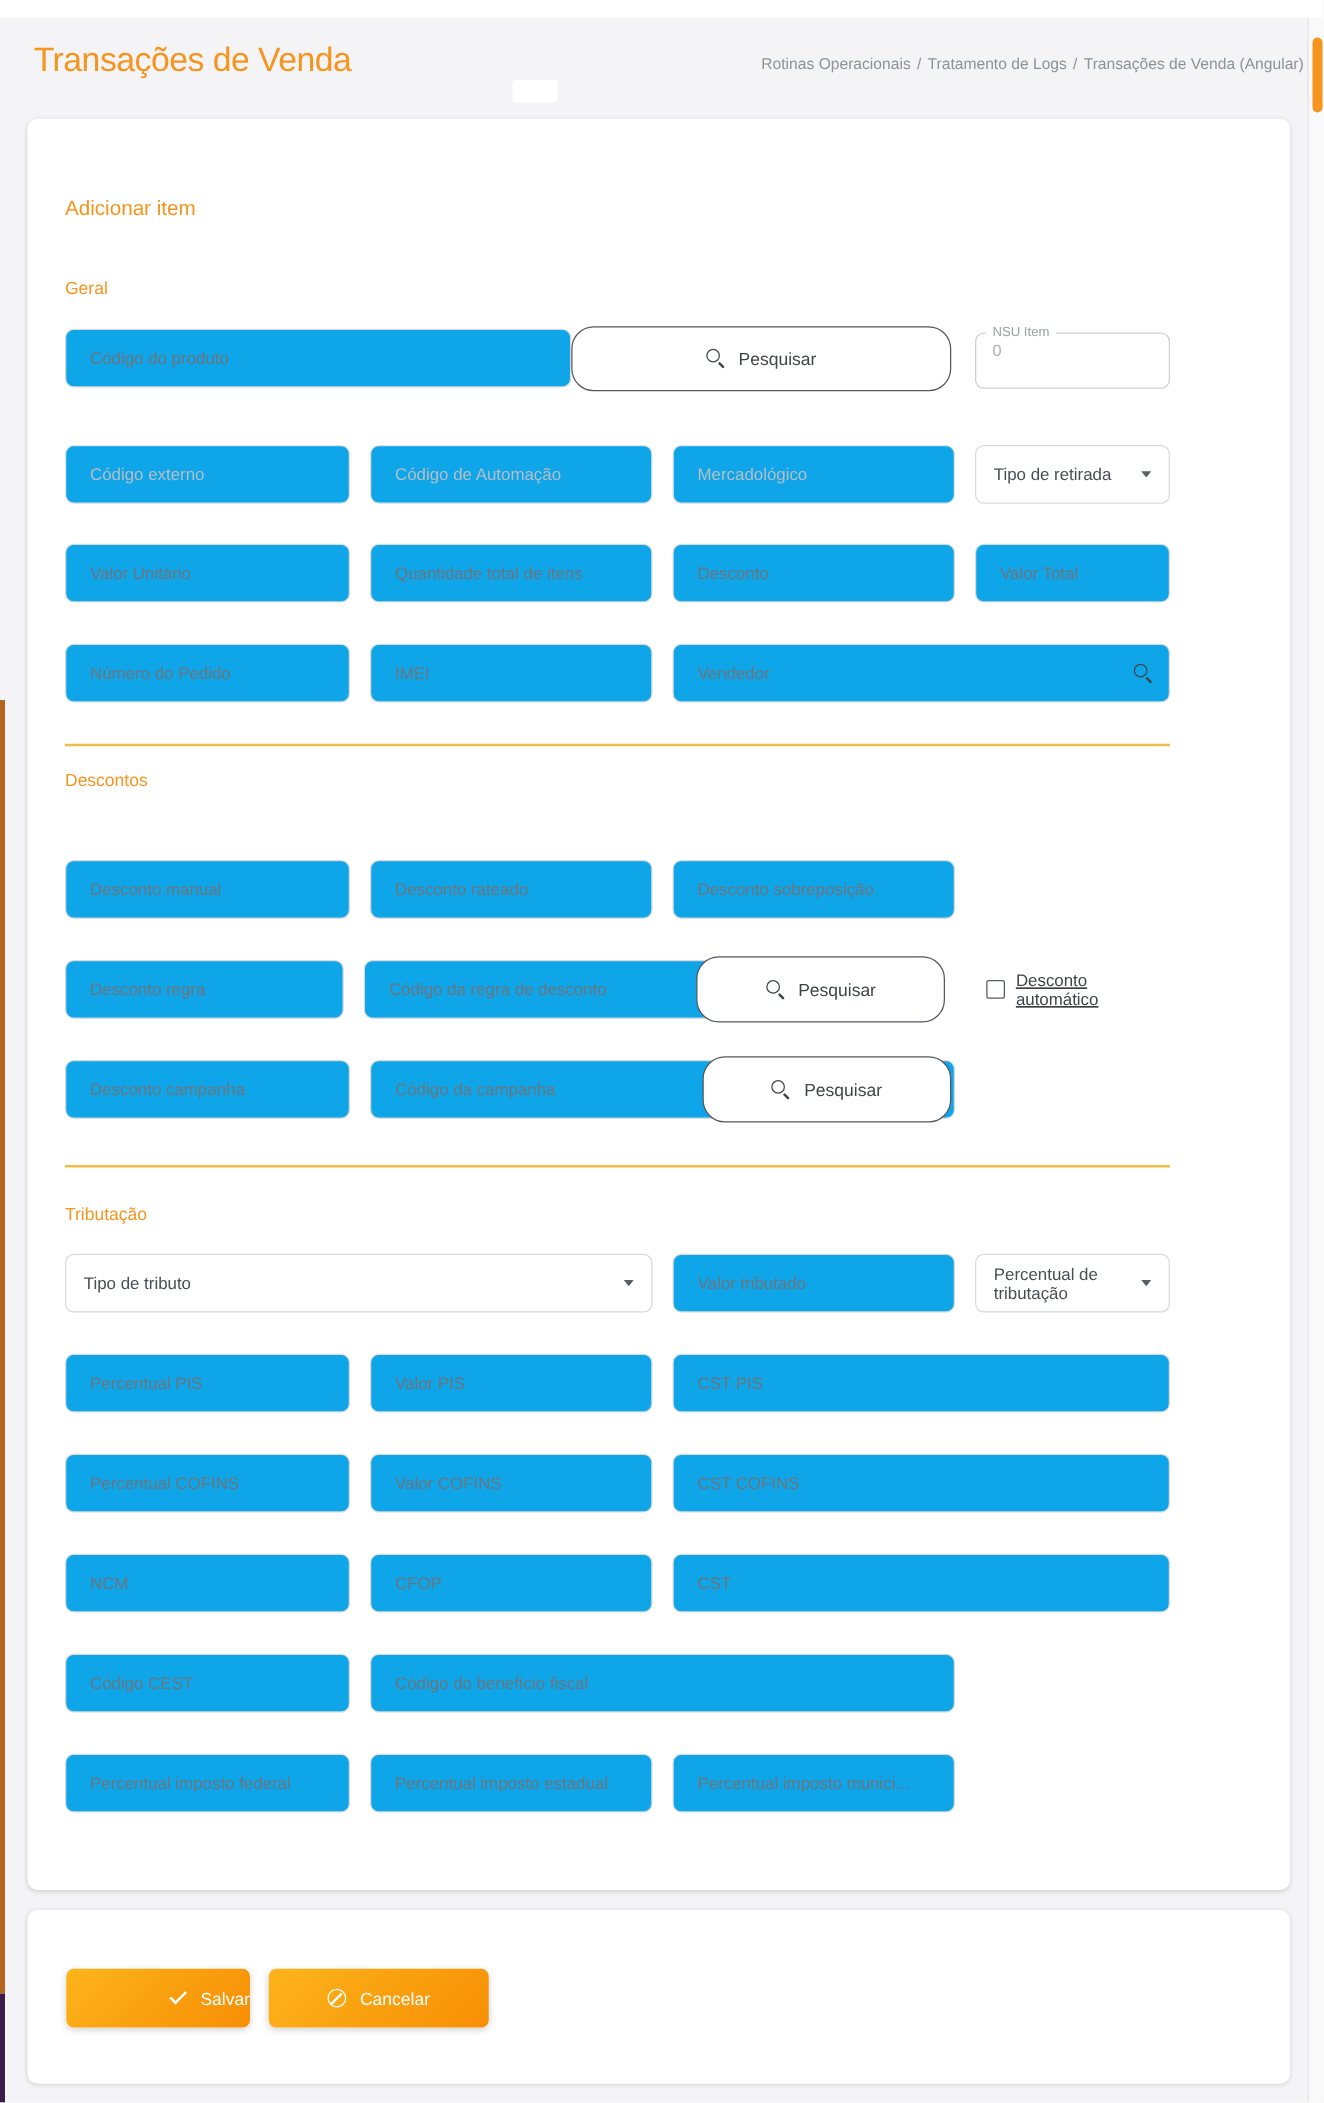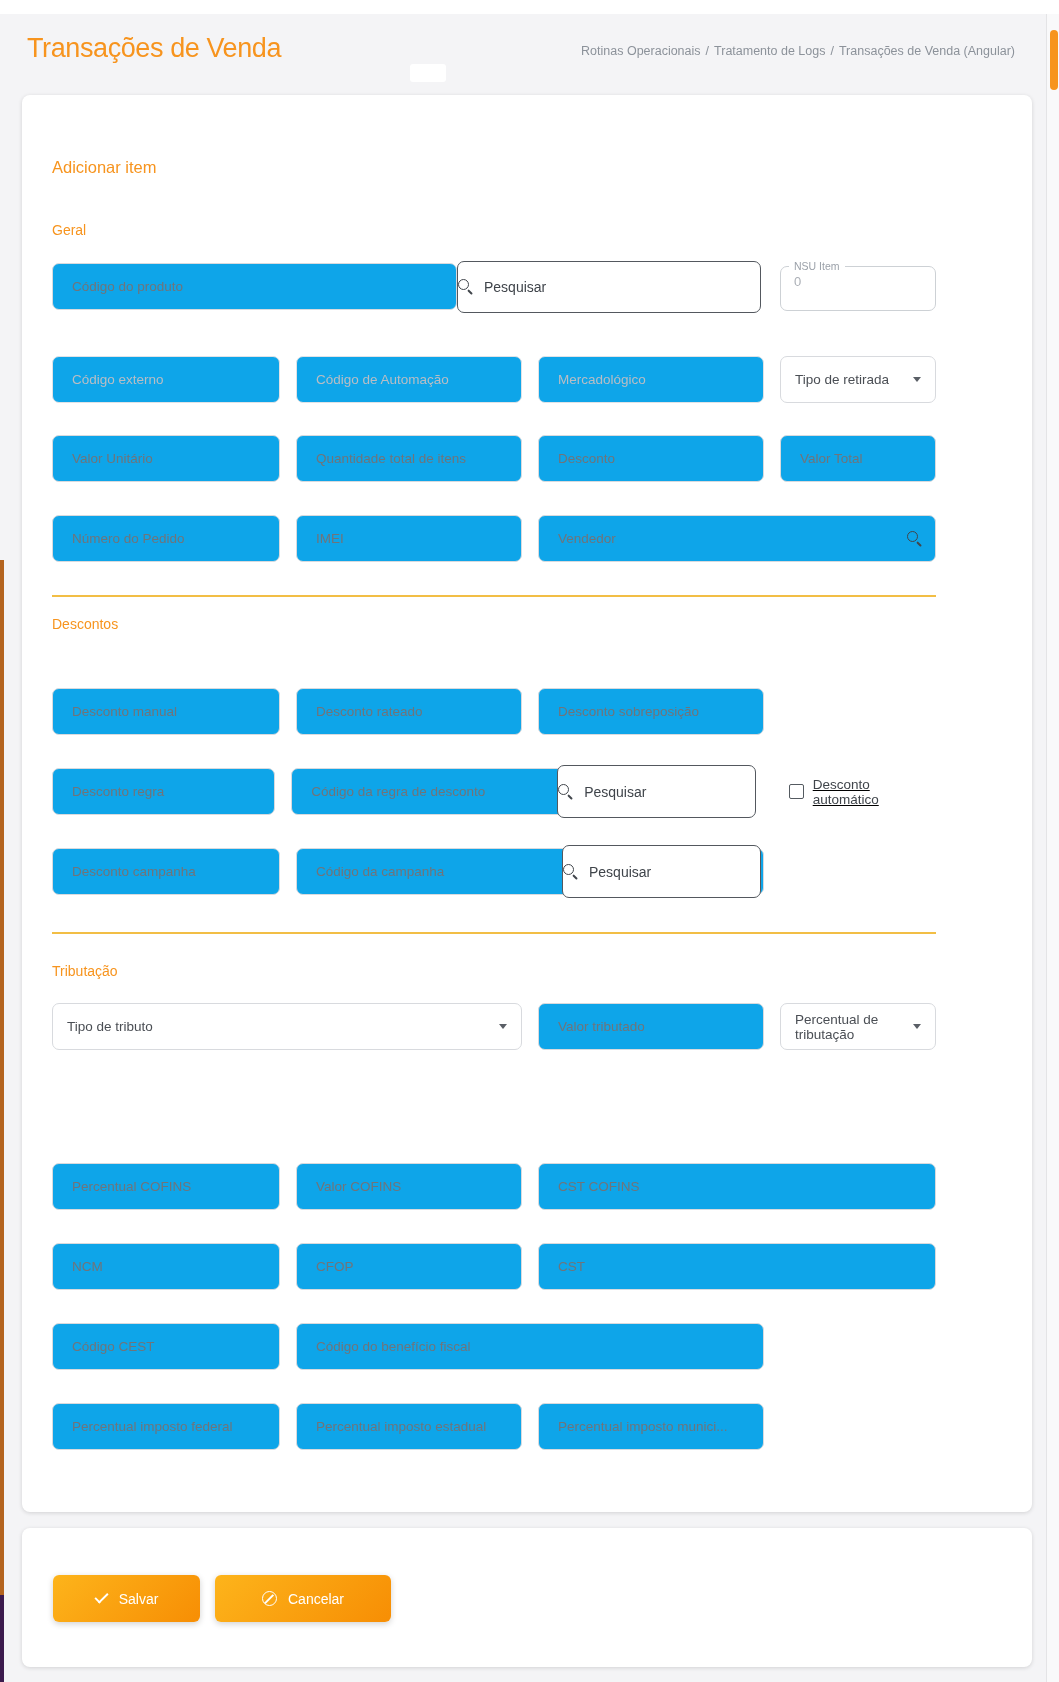--- a/index.html
+++ b/index.html
@@ -16,21 +16,21 @@
   .strip-purple { top:1595px; height:87px; background:#3c1a4d; }
   .scroll-track { position:absolute; left:1046px; top:14px; width:13px; height:1668px;
     background:#f9f9fa; border-left:1px solid #e4e4e6; }
   .scroll-thumb { position:absolute; left:3px; top:16px; width:8px; height:60px;
     border-radius:4px; background:#F7941E; }
   .chip { position:absolute; left:410px; top:64px; width:36px; height:18px;
     background:#ffffff; border-radius:3px; }
   
   .page-title { position:absolute; left:27px; top:33px; font-size:27px; font-weight:400;
     letter-spacing:-0.4px; color:#F7941E; }
-  .breadcrumb { position:absolute; right:44px; top:44px; font-size:12.5px; color:#8c929a;
+  .breadcrumb { position:absolute; right:16px; top:44px; font-size:12.5px; color:#8c929a;
     white-space:nowrap; }
   .bc-sep { margin:0 5px; }
   
   .card { position:absolute; left:22px; width:1010px; background:#fff; border-radius:8px;
     box-shadow:0 1px 4px rgba(0,0,0,.14); }
   .card-main { top:95px; height:1417px; }
   .card-actions { top:1528px; height:139px; }
   .form-title { position:absolute; left:30px; top:63px; font-size:16.5px; font-weight:400; color:#F7941E; }
   .sec { position:absolute; left:30px; font-size:14px; font-weight:400; color:#F7941E; }
   .s1 { top:127px; } .s2 { top:521px; } .s3 { top:868px; }
@@ -63,22 +63,22 @@
   
   .r1 .in-produto { position:absolute; left:0; top:2px; width:405px; }
   .r1 .btn-search { position:absolute; left:405px; top:0; width:304px; height:52px; }
   .nsu { position:absolute; left:728px; top:0; width:156px; height:50px;
     border:1px solid #cdd1d5; border-radius:7px; }
   .nsu legend { font-size:10.5px; color:#9ba1a9; margin-left:8px; padding:0 5px; line-height:1; }
   .nsu input { border:none; outline:none; background:transparent; margin-left:13px;
     width:120px; font-family:"Liberation Sans", sans-serif; font-size:13px; color:#abafb6; }
   
   .btn-search {
-    display:inline-flex; align-items:center; gap:10px;
-    background:#fff; border:1.5px solid #53585e; border-radius:7px;
+    display:inline-flex; align-items:center; justify-content:center; gap:10px;
+    background:#fff; border:1.5px solid #53585e; border-radius:18px;
     font-family:"Liberation Sans", sans-serif; font-size:14px; color:#3f444a; cursor:pointer;
   }
   .group { position:relative; height:47px; }
   .group input { width:100%; }
   .group .btn-search { position:absolute; left:266px; top:-3px; width:199px; height:53px; }
   
   .chk-wrap { display:flex; align-items:center; margin-left:26px; align-self:center;text-decoration:underline; }
   .checkbox { width:15px; height:15px; border:1.7px solid #545a60; border-radius:2px;
     background:#fff; cursor:pointer; }
   .chk-label { margin-left:9px; font-size:13.5px; color:#3f444a; }
@@ -96,21 +96,21 @@
   .icon-cancel::after { content:""; position:absolute; left:50%; top:50%; width:1.7px; height:12px;
     background:#fff; transform:translate(-50%,-50%) rotate(45deg); }
   
   .btn-primary {
     position:absolute; top:47px; height:47px;
     display:inline-flex; align-items:center; justify-content:center; gap:11px;
     background:linear-gradient(135deg,#FDB41B 0%,#F78E04 100%);
     border:none; border-radius:6px; color:#fff; font-family:"Liberation Sans", sans-serif;
     font-size:14px; cursor:pointer; box-shadow:0 2px 6px rgba(0,0,0,.18);
   }
-  .btn-salvar { left:31px; width:147px; }
+  .btn-salvar { left:31px; width:147px;justify-content:flex-end; }
   .btn-cancelar { left:193px; width:176px; }
 </style>
 </head>
 <body>
 
 <div class="topbar"></div>
 <div class="strip strip-orange"></div>
 <div class="strip strip-purple"></div>
 
 <h1 class="page-title">Transações de Venda</h1>
@@ -204,20 +204,25 @@
       <span>Tipo de tributo</span>
       <span class="icon-caret"></span>
     </div>
     <input class="ctl w3" placeholder="Valor tributado" style="">
     <div class="select w4">
       <span>Percentual de tributação</span>
       <span class="icon-caret"></span>
     </div>
   </div>
 
+  <div class="row r9">
+    <input class="ctl w1" placeholder="Percentual PIS" style="">
+    <input class="ctl w2" placeholder="Valor PIS" style="">
+    <input class="ctl w34" placeholder="CST PIS" style="">
+  </div>
 
   <div class="row r10">
     <input class="ctl w1" placeholder="Percentual COFINS" style="">
     <input class="ctl w2" placeholder="Valor COFINS" style="">
     <input class="ctl w34" placeholder="CST COFINS" style="">
   </div>
 
   <div class="row r11">
     <input class="ctl w1" placeholder="NCM" style="">
     <input class="ctl w2" placeholder="CFOP" style="">

